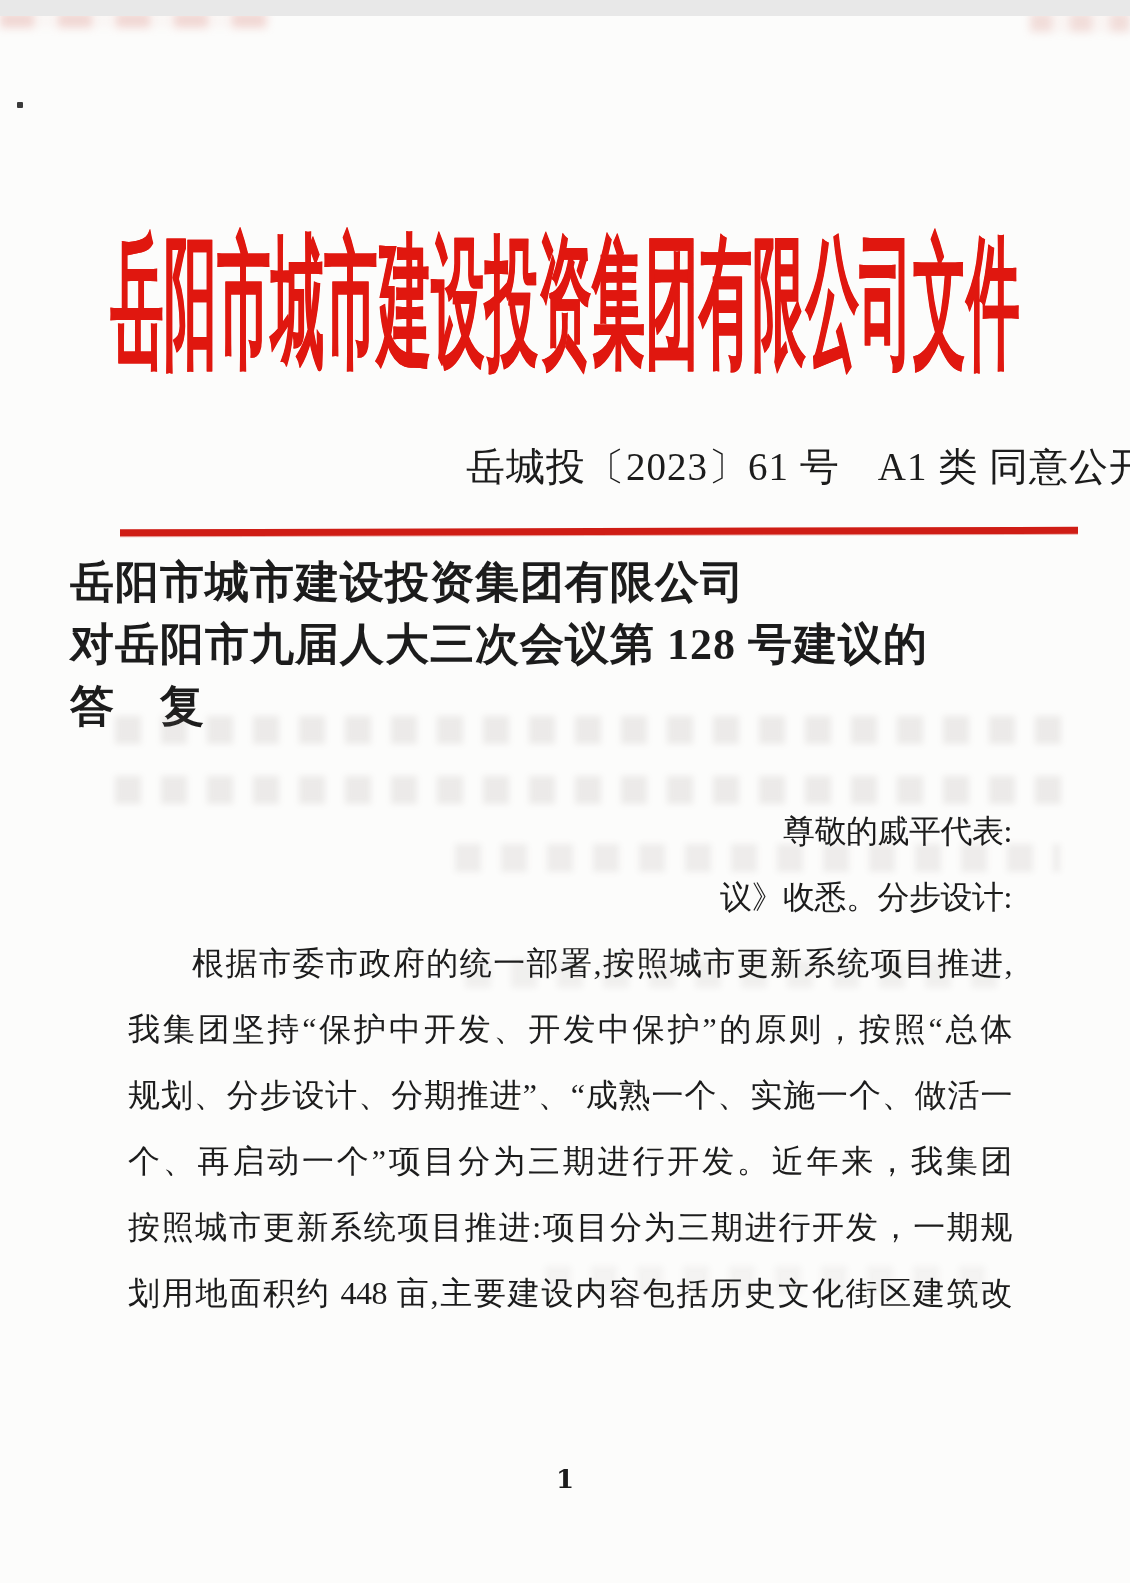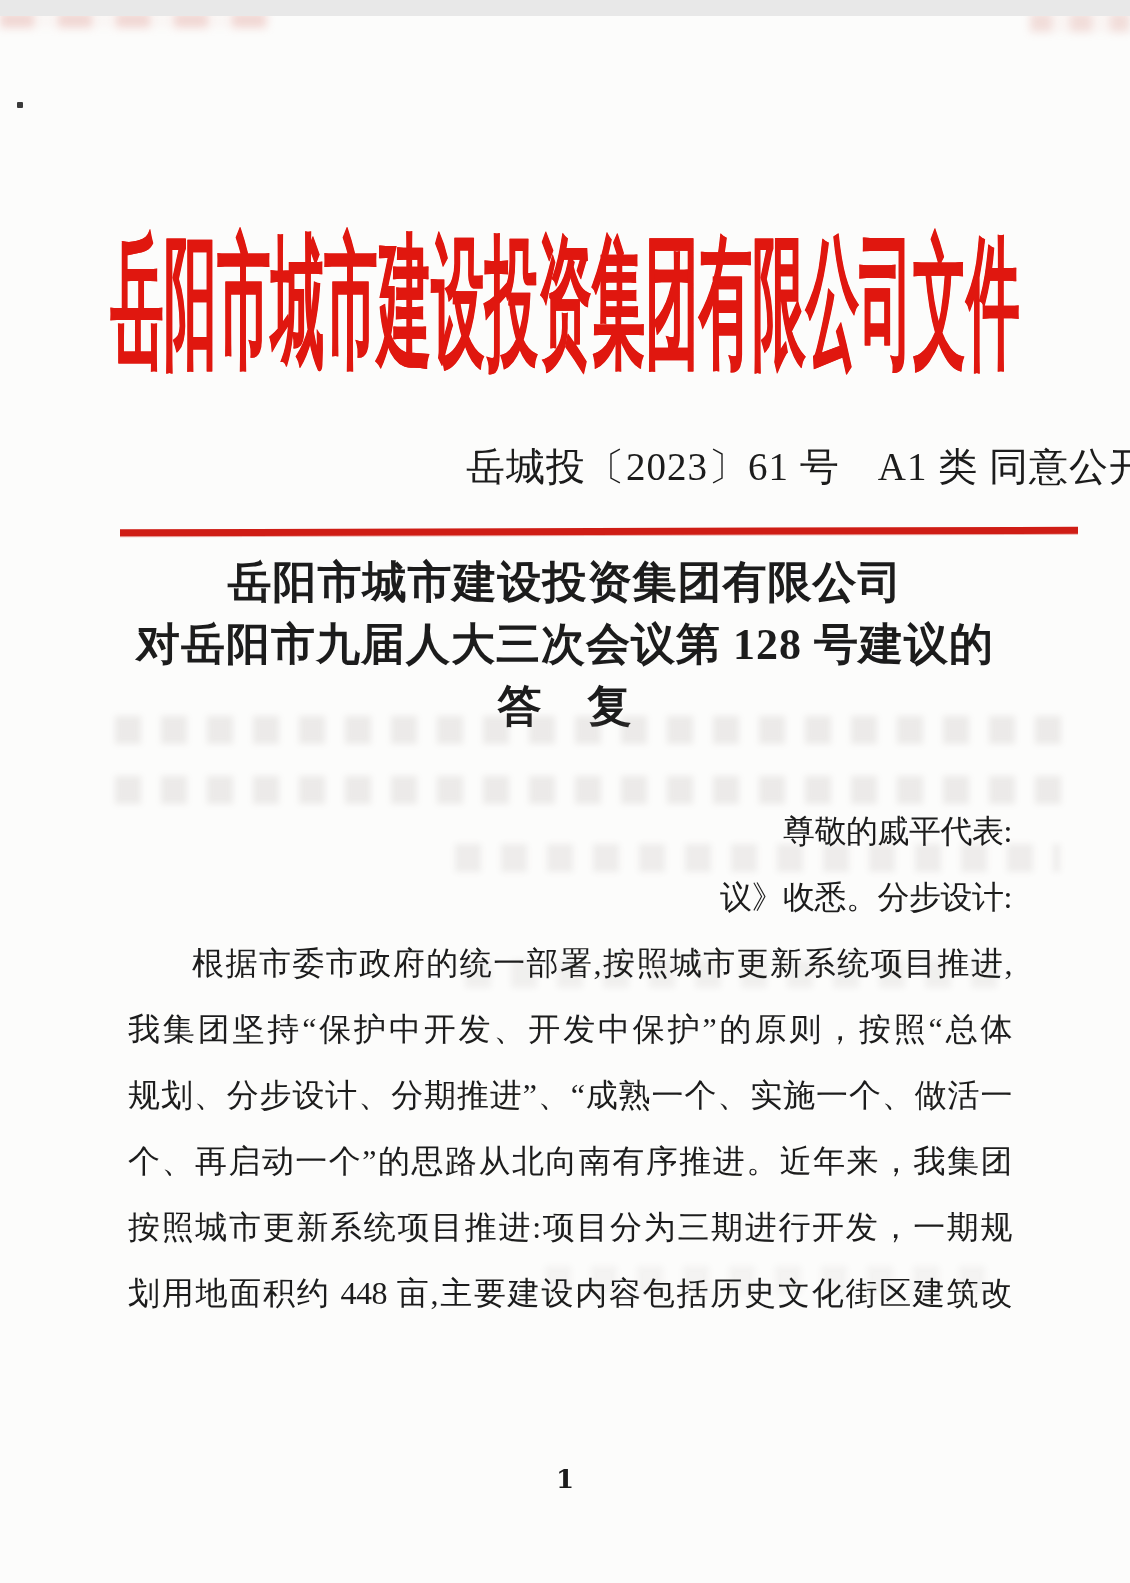--- a/index.html
+++ b/index.html
@@ -57,21 +57,20 @@
   
   .red-rule{
     position:absolute;left:120px;top:512px;width:958px;height:7px;
     background:var(--rule-red);
     transform:rotate(-0.15deg);
     box-shadow:0 1px 0 rgba(207,29,21,.35);
   }
   
   .main-title{
     position:absolute;left:70px;top:536px;width:990px;
-    text-align:center;
     font-size:44px;font-weight:bold;
     line-height:62px;
     letter-spacing:1px;
   }
   
   .body-text{
     position:absolute;left:128px;top:782px;width:884px;
     font-size:32px;letter-spacing:-0.5px;
   }
   .line{
@@ -121,20 +120,20 @@
   <div class="bleed b3"></div>
   <div class="bleed b4"></div>
   <div class="bleed b5"></div>
 
   <div class="body-text">
     <div class="line">尊敬的戚平代表:</div>
     <div class="line">议》收悉。分步设计:</div>
     <div class="line indent fill">根据市委市政府的统一部署,按照城市更新系统项目推进,</div>
     <div class="line fill">我集团坚持“保护中开发、开发中保护”的原则，按照“总体</div>
     <div class="line fill">规划、分步设计、分期推进”、“成熟一个、实施一个、做活一</div>
-    <div class="line fill">个、再启动一个”的思路从北向南有序推进。近年来，我集团</div>
+    <div class="line fill">个、再启动一个”项目分为三期进行开发。近年来，我集团</div>
     <div class="line fill">按照城市更新系统项目推进:项目分为三期进行开发，一期规</div>
     <div class="line fill">划用地面积约 448 亩,主要建设内容包括历史文化街区建筑改</div>
   </div>
 
   <div class="page-number">1</div>
 
 </div>
 
 </body></html>

